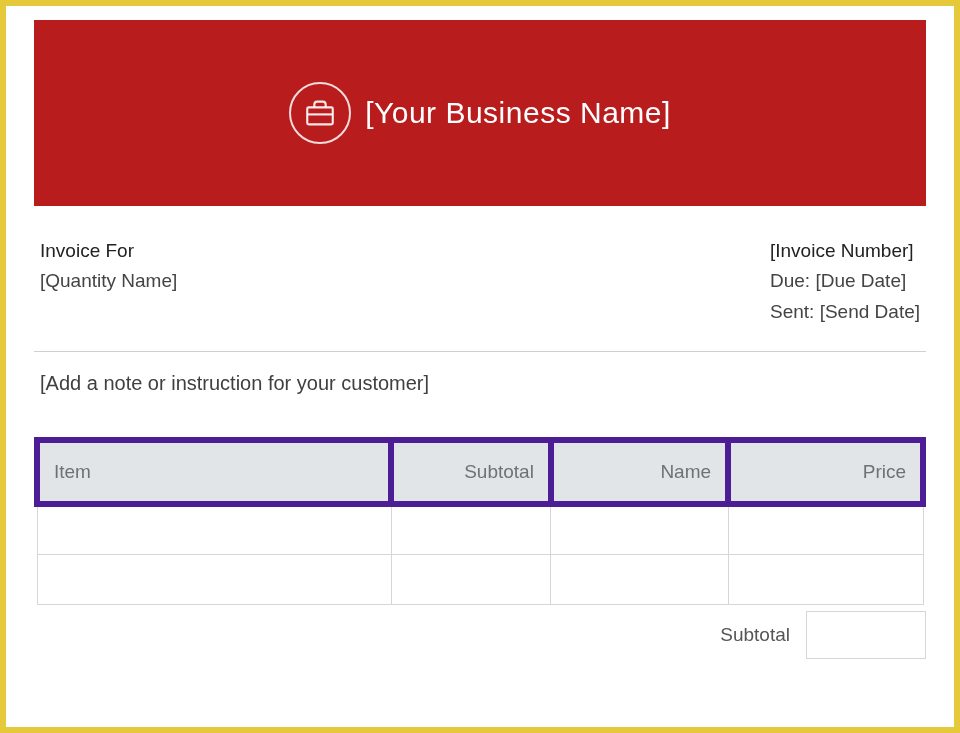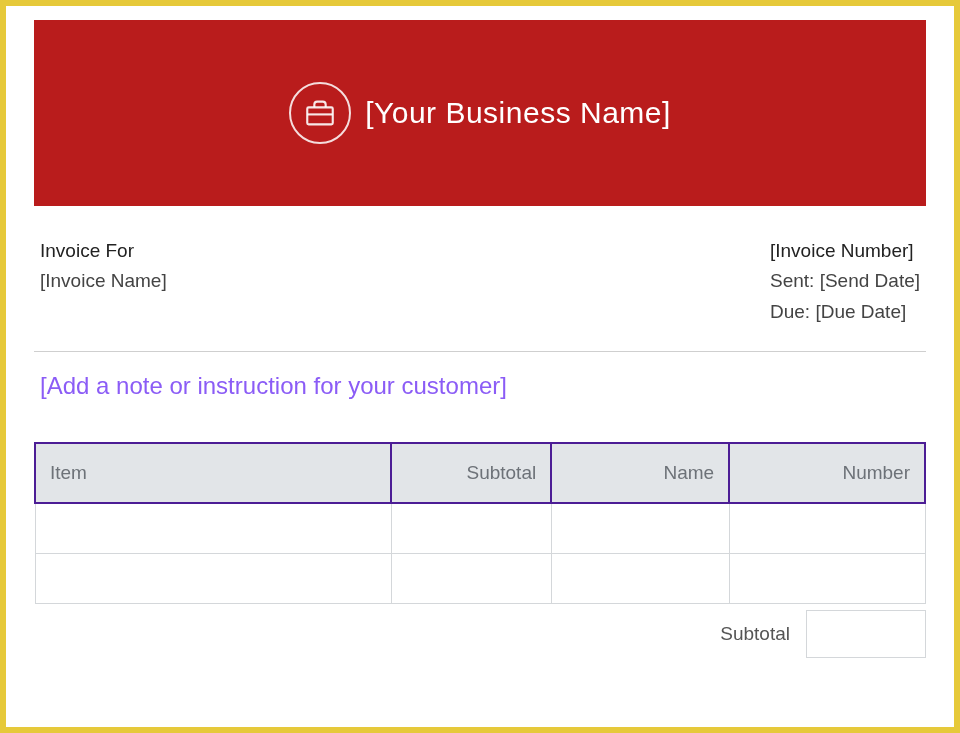--- a/index.html
+++ b/index.html
@@ -49,39 +49,39 @@
   .meta .left { text-align: left; }
   .meta .right { text-align: left; }
   .meta .bold { font-weight: 400; color: #222; }
   .rule {
     border: none;
     border-top: 1px solid #cfcfcf;
     margin: 24px 0 0 0;
   }
   .note {
     padding: 20px 6px 0 6px;
-    color: #8b5cf6;
-    font-size: 24px;
+    color: #404040;
+    font-size: 20px;
   }
   .tablewrap {
     margin-top: 42px;
   }
   table.items {
     width: 100%;
     border-collapse: collapse;
     table-layout: fixed;
   }
   table.items th {
     background: #e2e5e8;
     color: #6d7278;
     font-weight: 400;
     font-size: 19px;
     text-align: right;
     padding: 18px 14px;
-    border: 2px solid #4c1d95;
+    border: 6px solid #4c1d95;
   }
   table.items th:first-child { text-align: left; }
   table.items td {
     border: 1px solid #d4d7da;
     height: 50px;
     padding: 0 14px;
     font-size: 18px;
     color: #333;
   }
   table.items col.item { width: 40%; }
@@ -128,31 +128,31 @@
         <path d="M8 8 V6 a2 2 0 0 1 2-2 h4 a2 2 0 0 1 2 2 V8"></path>
         <line x1="3" y1="13" x2="21" y2="13"></line>
       </svg>
     </div>
     <h1>[Your Business Name]</h1>
   </div>
 
   <div class="meta">
     <div class="left">
       <div class="bold">Invoice For</div>
-      <div>[Invoice Name]</div>
+      <div>[Quantity Name]</div>
     </div>
     <div class="right">
       <div class="bold">[Invoice Number]</div>
       <div>
+        <span>Due:</span>
+        <span>[Due Date]</span>
+      </div>
+      <div>
         <span>Sent:</span>
         <span>[Send Date]</span>
-      </div>
-      <div>
-        <span>Due:</span>
-        <span>[Due Date]</span>
       </div>
     </div>
   </div>
 
   <hr class="rule">
 
   <div class="note">[Add a note or instruction for your customer]</div>
 
   <div class="tablewrap">
     <table class="items">
@@ -160,21 +160,21 @@
         <col class="item">
           <col class="qty">
           <col class="price">
           <col class="amt">
       </colgroup>
       <thead>
         <tr>
           <th>Item</th>
           <th>Subtotal</th>
           <th>Name</th>
-          <th>Number</th>
+          <th>Price</th>
         </tr>
       </thead>
       <tbody>
         <tr>
           <td></td>
           <td></td>
           <td></td>
           <td></td>
         </tr>
         <tr>

